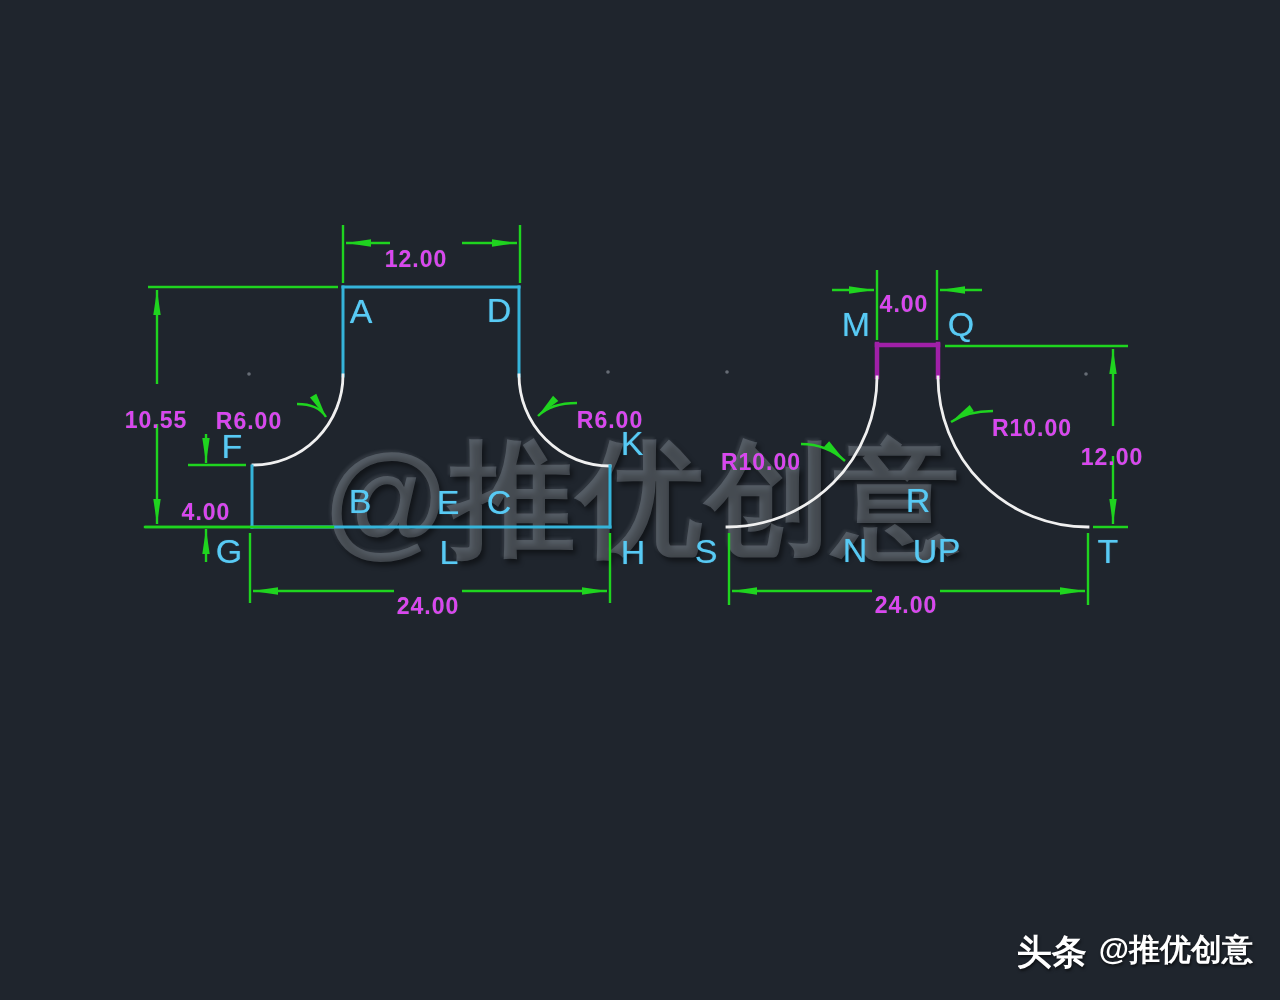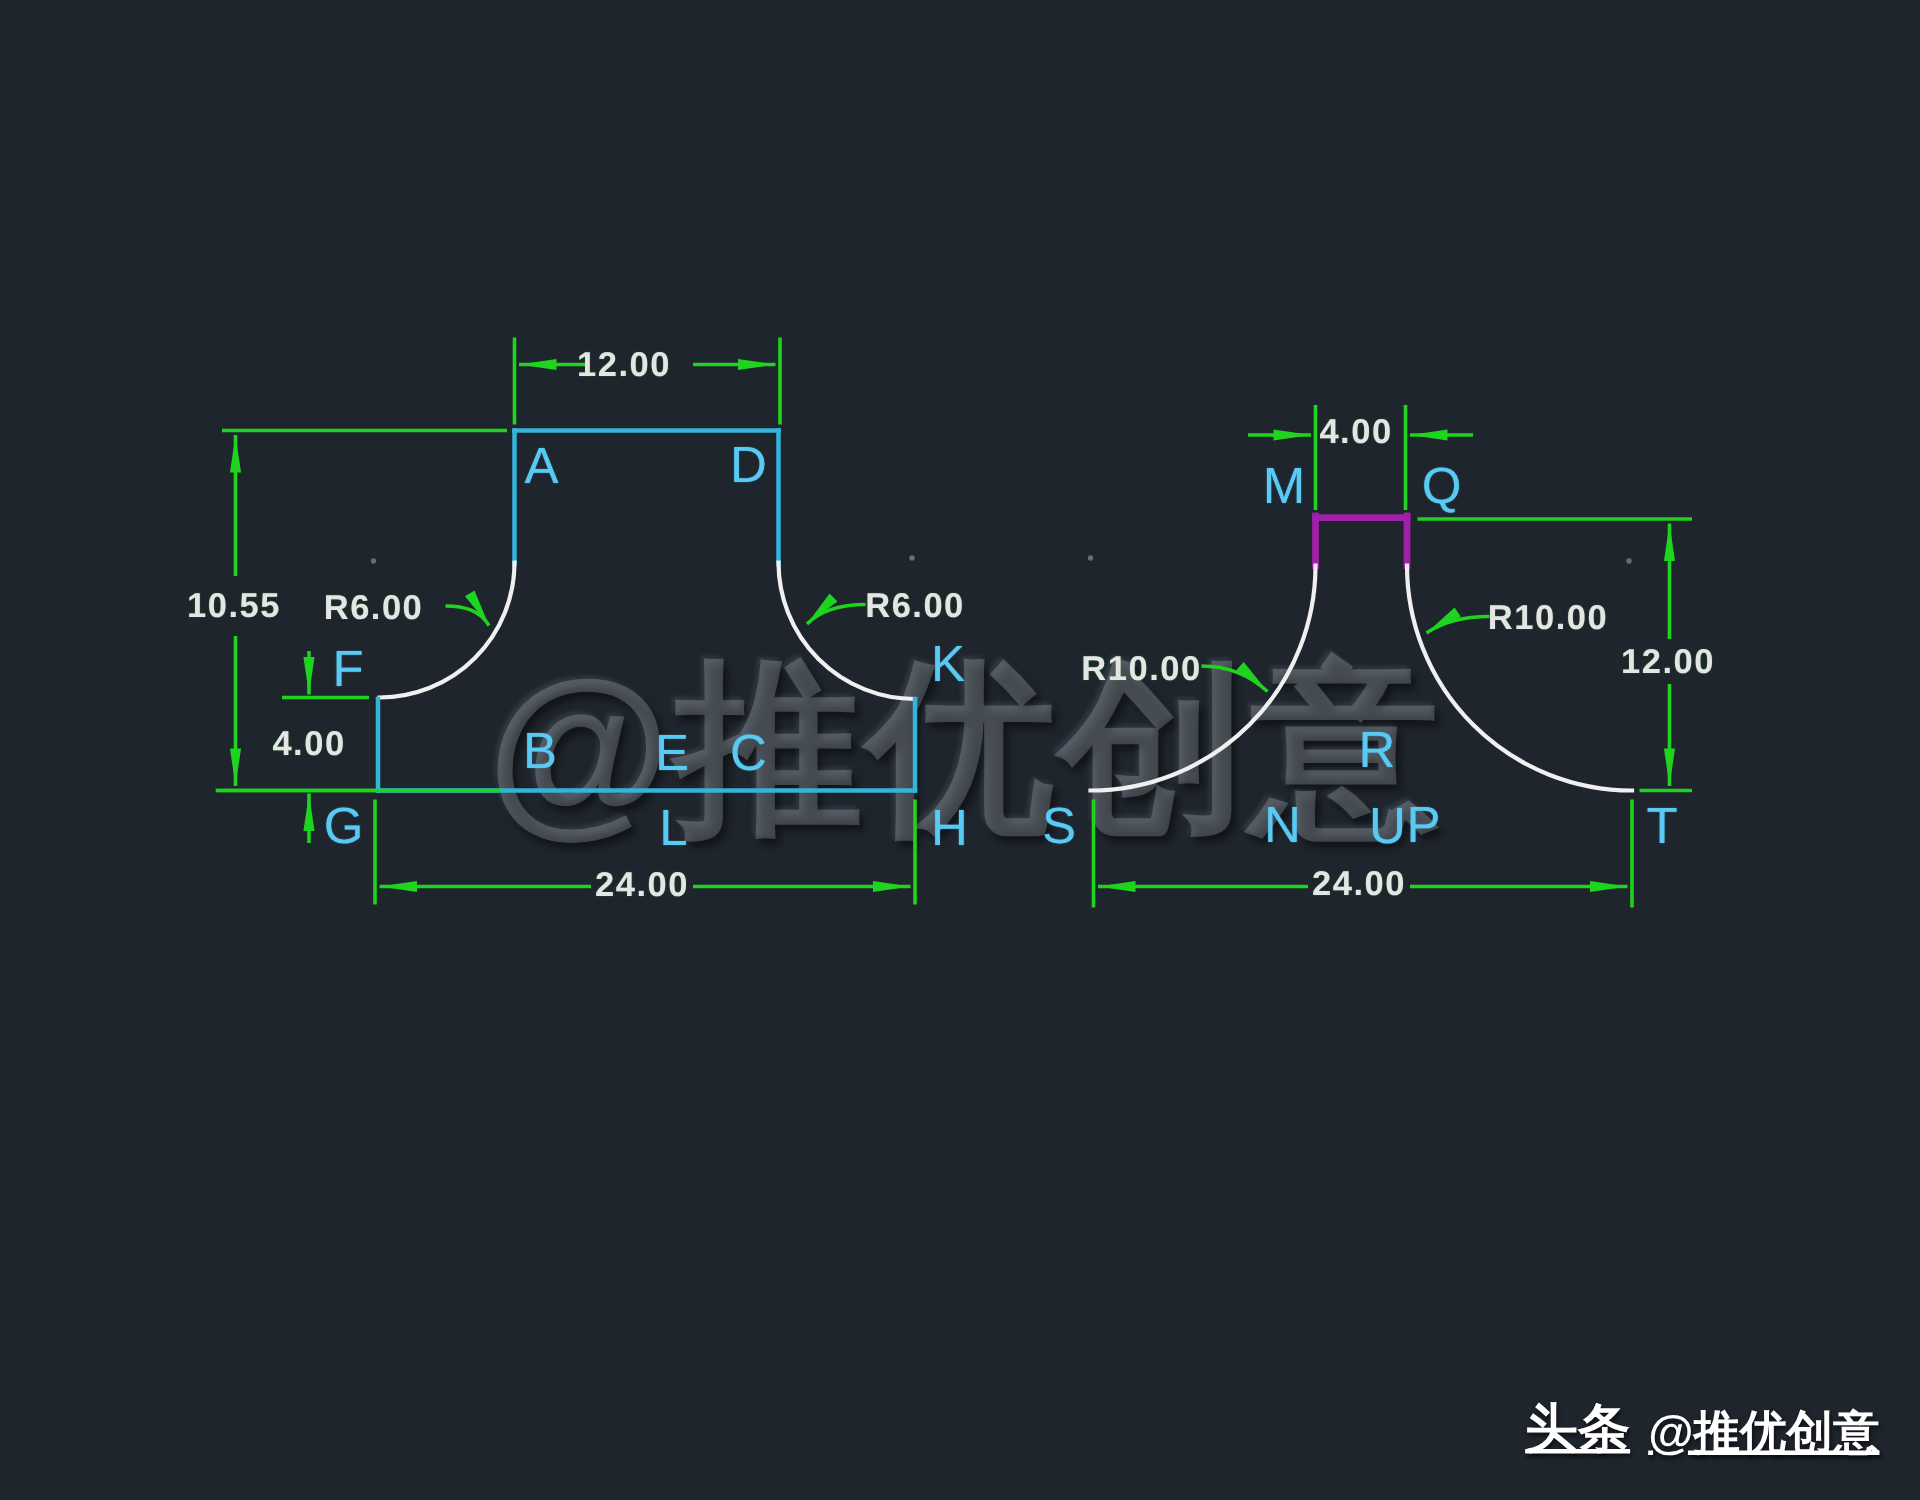--- a/index.html
+++ b/index.html
@@ -11,33 +11,34 @@
   svg.geom{position:absolute;left:0;top:0;}
   .labels{position:absolute;left:0;top:0;width:1280px;height:1000px;}
   .vertex{
     position:absolute;transform:translate(-50%,-50%);
     color:#58caf4;font-size:34px;font-weight:400;line-height:1;
     text-shadow:0 0 1px rgba(88,202,244,.6);
     white-space:nowrap;
   }
   .dim{
     position:absolute;transform:translate(-50%,-50%);
-    color:#e5e5e5;font-size:23px;font-weight:700;line-height:1;
+    color:#d946ef;font-size:23px;font-weight:700;line-height:1;
     letter-spacing:1px;white-space:nowrap;
     text-shadow:0 0 1px rgba(53,216,53,.5);
+    margin-top:16px;
   }
   .watermark{
     position:absolute;left:643px;top:499px;transform:translate(-50%,-50%);
     font-size:126px;font-weight:700;letter-spacing:2px;line-height:1;
     color:rgba(168,178,190,0.30);white-space:nowrap;
     text-shadow:3px 4px 5px rgba(0,0,0,0.45), -2px -2px 3px rgba(225,235,245,0.10);
   }
   .footer{
-    position:absolute;right:27px;top:929px;display:flex;align-items:flex-end;gap:12px;
-    color:#ffffff;text-shadow:1px 2px 3px rgba(0,0,0,.6);white-space:nowrap;text-decoration:underline;
+    position:absolute;right:27px;top:929px;display:flex;align-items:flex-start;gap:12px;
+    color:#ffffff;text-shadow:1px 2px 3px rgba(0,0,0,.6);white-space:nowrap;
   }
   .footer .brand{font-size:35px;font-weight:900;}
   .footer .handle{font-size:31px;font-weight:700;}
 </style>
 </head>
 <body>
 
 <div class="canvas">
 
   <div class="watermark">@推优创意</div>

